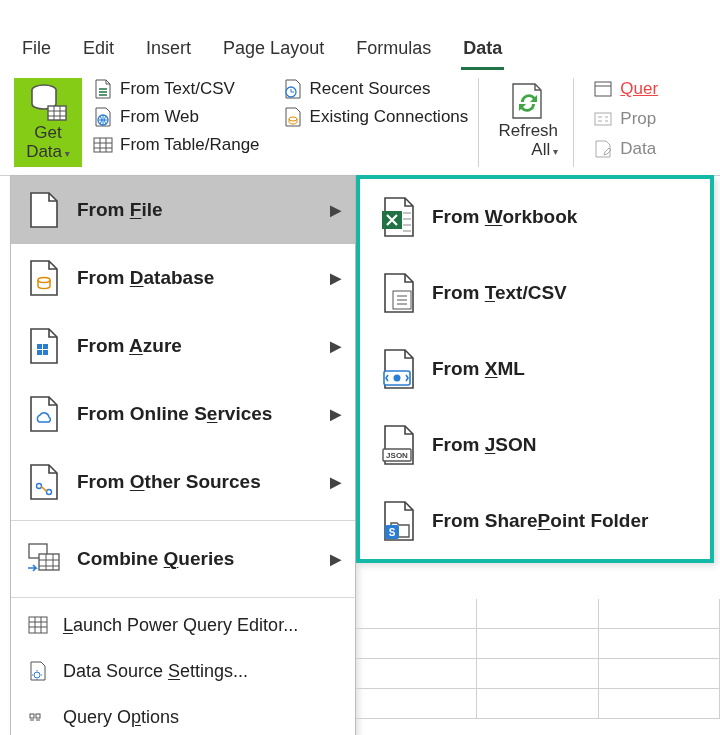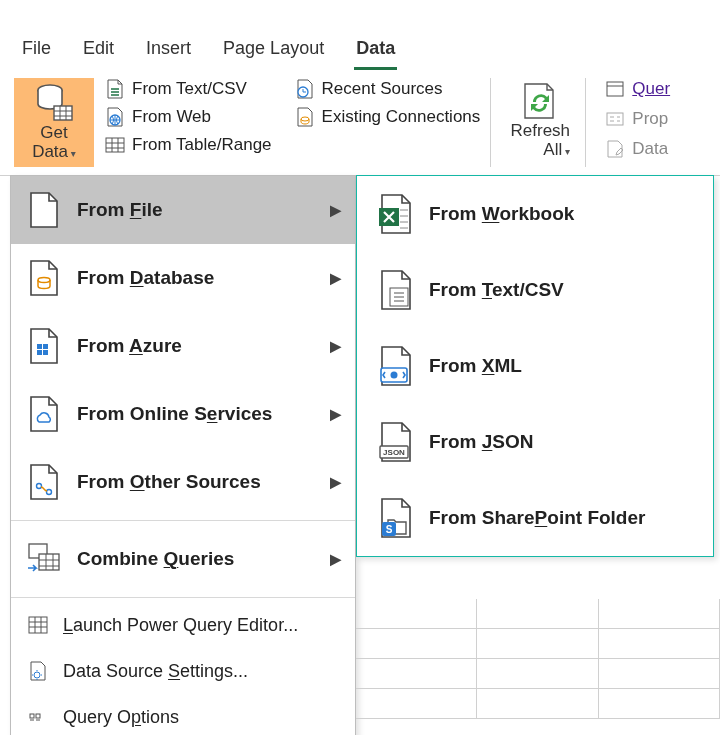--- a/index.html
+++ b/index.html
@@ -6,66 +6,67 @@
 body { background: #fff; width: 720px; height: 735px; overflow: hidden; position: relative; }
 
 .tabs { display: flex; gap: 28px; padding: 6px 20px 0 20px; font-size: 18px; color: #333; margin-top: 28px; }
 .tab { padding: 4px 2px 8px 2px; cursor: pointer; }
 .tab.active { border-bottom: 3px solid #217346; font-weight: 600; }
 
 .ribbon { display: flex; padding: 8px 14px; gap: 8px; border-bottom: 1px solid #d0d0d0; background: #fff; }
 .rb-group { display: flex; }
 .rb-group.sep { border-right: 1px solid #d0d0d0; padding-right: 10px; margin-right: 6px; }
 
-.get-data { display: flex; flex-direction: column; align-items: center; justify-content: center; width: 80px; background: #fdba74; padding: 4px 0 6px 0; cursor: pointer; }
+.get-data { display: flex; flex-direction: column; align-items: center; justify-content: center; width: 68px; background: #84cc16; padding: 4px 0 6px 0; cursor: pointer; }
 .get-data .lbl { font-size: 17px; color: #333; text-align: center; margin-top: 2px; line-height: 1.1; }
 .get-data .lbl::after { content: " ▾"; font-size: 10px; color: #555; }
 
 .rb-list { display: flex; flex-direction: column; gap: 6px; padding-left: 4px; }
 .rb-item { display: flex; align-items: center; gap: 6px; font-size: 17px; color: #222; cursor: pointer; }
 .rb-icon { width: 22px; height: 22px; display: inline-block; }
 
 .refresh { display: flex; flex-direction: column; align-items: center; width: 70px; cursor: pointer; padding-top: 2px; }
 .refresh .lbl { font-size: 17px; color: #333; text-align: right; line-height: 1.1; }
 .refresh .lbl::after { content: " ▾"; font-size: 10px; color: #555; }
 
 .side-list { display: flex; flex-direction: column; gap: 8px; padding-left: 4px; font-size: 17px; color: #888; }
 .side-list .rb-item { color: #888; }
-.side-list .rb-item:first-child { color: #4c1d95; text-decoration: underline; }
+.side-list .rb-item:first-child { color: #ef4444; text-decoration: underline; }
 
 .menu { position: absolute; left: 10px; top: 175px; width: 346px; background: #fff; border: 1px solid #bdbdbd; box-shadow: 3px 3px 6px rgba(0,0,0,.12); }
 .menu-item { display: flex; align-items: center; gap: 14px; padding: 14px 14px; font-size: 19px; font-weight: 700; color: #222; cursor: pointer; position: relative; }
 .menu-item.selected { background: #c4c4c4; }
 .menu-item .arrow { position: absolute; right: 14px; font-size: 14px; color: #444; }
 .menu-item .mi-icon { width: 38px; height: 40px; display: flex; align-items: center; justify-content: center; }
 .menu-sep { height: 1px; background: #d8d8d8; margin: 4px 0; }
 .menu-item.small { font-size: 18px; font-weight: 400; padding: 10px 14px; gap: 12px; }
 .menu-item.small .mi-icon { width: 26px; height: 26px; }
 
-.submenu { position: absolute; left: 356px; top: 175px; width: 358px; background: #fff; border: 1px solid #14b8a6; box-shadow: 3px 3px 6px rgba(0,0,0,.12); }
+.submenu { position: absolute; left: 356px; top: 175px; width: 358px; background: #fff; border: 4px solid #14b8a6; box-shadow: 3px 3px 6px rgba(0,0,0,.12); }
 .sub-item { display: flex; align-items: center; gap: 14px; padding: 16px 18px; font-size: 19px; font-weight: 600; color: #222; cursor: pointer; }
 .sub-item .si-icon { width: 40px; height: 44px; display: flex; align-items: center; justify-content: center; }
 
 .grid { position: absolute; left: 356px; top: 599px; right: 0; bottom: 0; }
 .grid-row { display: flex; height: 30px; }
 .grid-cell { width: 130px; border-right: 1px solid #d0d0d0; border-bottom: 1px solid #d0d0d0; }
 
 .u { text-decoration: underline; text-decoration-thickness: 1px; text-underline-offset: 2px; }
 
 
 svg { display: block; }
 </style>
 </head>
 <body>
 
 <div class="tabs">
   <div class="tab">File</div>
   <div class="tab">Edit</div>
   <div class="tab">Insert</div>
   <div class="tab">Page Layout</div>
+  <div class="tab">Formulas</div>
   <div class="tab active">Data</div>
 </div>
 
 <div class="ribbon">
   <div class="rb-group sep">
     <div class="get-data">
       <svg width="40" height="40" viewBox="0 0 40 40">
         <ellipse cx="16" cy="8" rx="12" ry="5" fill="#fff" stroke="#555" stroke-width="1.6"></ellipse>
         <path d="M4 8v14c0 2.8 5.4 5 12 5s12-2.2 12-5V8" fill="#fff" stroke="#555" stroke-width="1.6"></path>
         <rect x="20" y="24" width="18" height="14" fill="#fff" stroke="#555" stroke-width="1.4"></rect>

